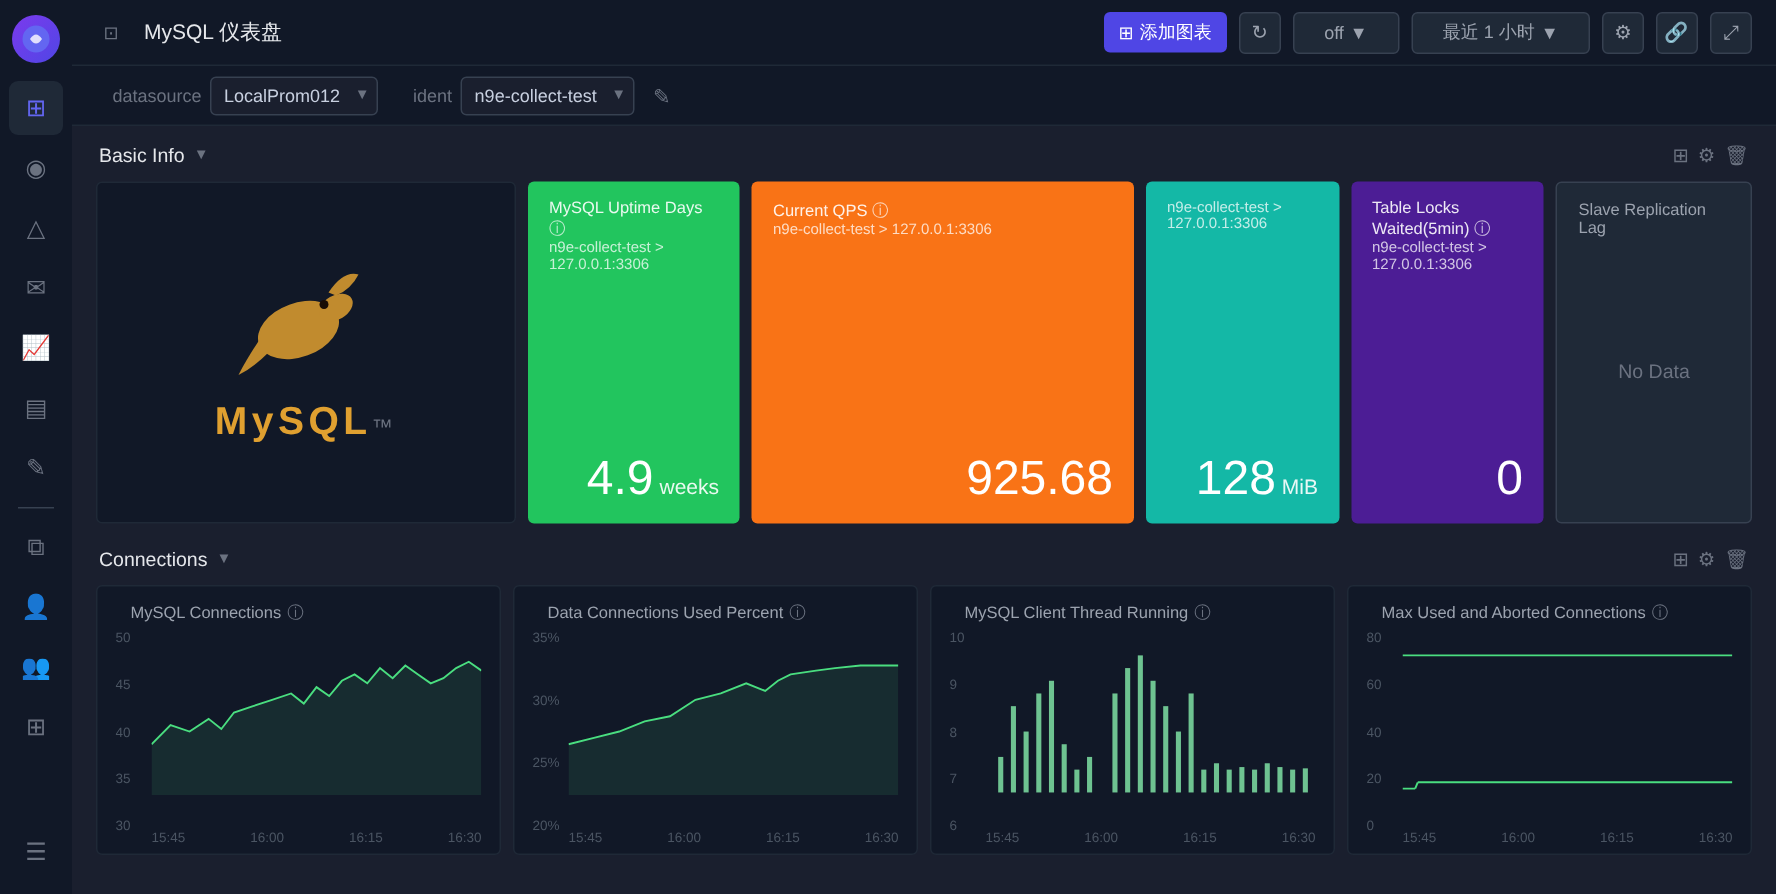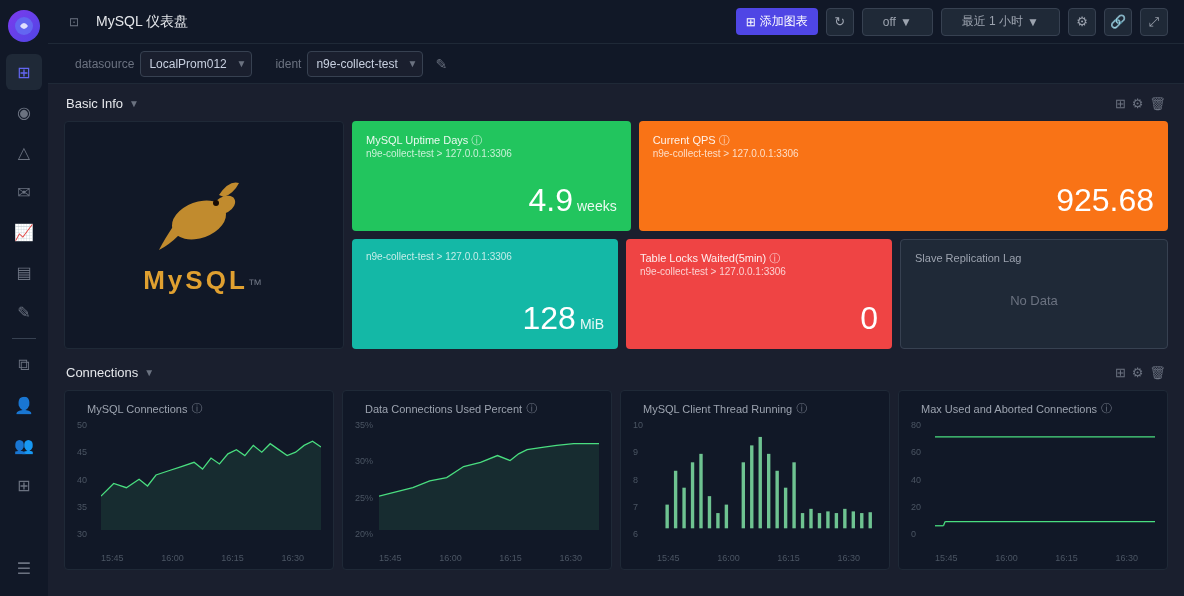--- a/index.html
+++ b/index.html
@@ -238,21 +238,21 @@
       padding: 12px 14px;
       display: flex;
       flex-direction: column;
       justify-content: space-between;
       min-height: 110px;
       position: relative;
     }
     .card-green { background: #22c55e; }
     .card-orange { background: #f97316; }
     .card-teal { background: #14b8a6; }
-    .card-light-green { background: #ef4444; }
+    .card-light-green { background: #4c1d95; }
     .card-gray { background: #1f2937; border: 1px solid #374151; }
 
     .card-title {
       font-size: 11px;
       color: rgba(255,255,255,0.9);
       font-weight: 500;
     }
     .card-subtitle {
       font-size: 10px;
       color: rgba(255,255,255,0.75);
@@ -336,33 +336,33 @@
     }
     .chart-area {
       flex: 1;
       position: relative;
       overflow: hidden;
     }
     .chart-y-labels {
       position: absolute;
       left: 0;
       top: 0;
-      bottom: 24px;
+      bottom: 8px;
       display: flex;
       flex-direction: column;
       justify-content: space-between;
       color: #4b5563;
       font-size: 9px;
       width: 24px;
     }
     .chart-x-labels {
       position: absolute;
       bottom: 0;
       left: 24px;
-      right: 17px;
+      right: 0;
       display: flex;
       justify-content: space-between;
       color: #4b5563;
       font-size: 9px;
     }
     .chart-canvas {
       position: absolute;
       left: 24px;
       right: 0;
       top: 0;
@@ -475,21 +475,21 @@
                 <path d="M75 20 Q85 5 95 8 Q90 18 80 22Z"></path>
                 <circle cx="72" cy="28" r="3" fill="#1a0a00"></circle>
               </g>
             </svg>
             <div style="color:#e0a030; font-size:26px; font-weight:bold; letter-spacing:3px; margin-top:-10px;">
               MySQL<span style="color:#6b7280; font-size:14px; font-weight:normal;">™</span>
             </div>
           </div>
         </div>
 
-        <div style="flex:1; display:flex; flex-direction:column; gap:8px;">
+        <div style="flex:1; display:flex; flex-direction:row; gap:8px;">
 
           <div style="display:flex; gap:8px; flex:1;">
 
             <div class="stat-card card-green" style="flex:1;">
               <div>
                 <div class="card-title">
                   <span>MySQL Uptime Days</span>
                   <span class="info-icon"> ⓘ</span>
                 </div>
                 <div class="card-subtitle">n9e-collect-test &gt; 127.0.0.1:3306</div>

